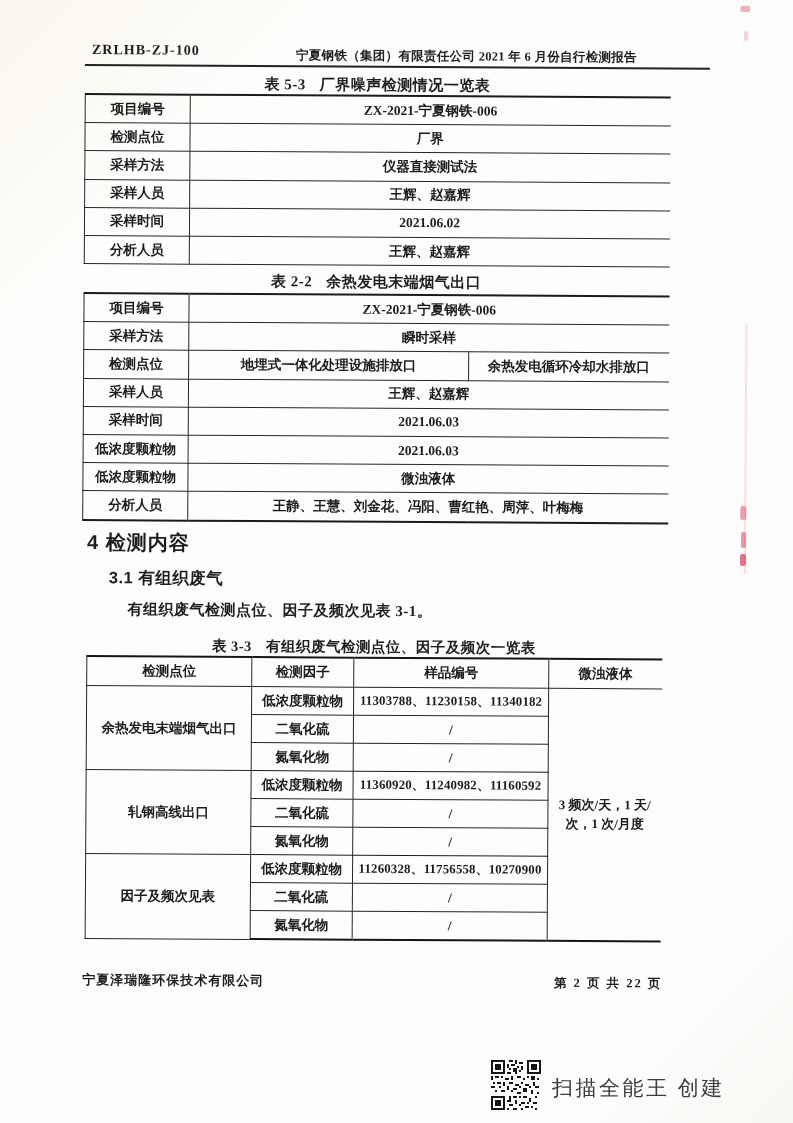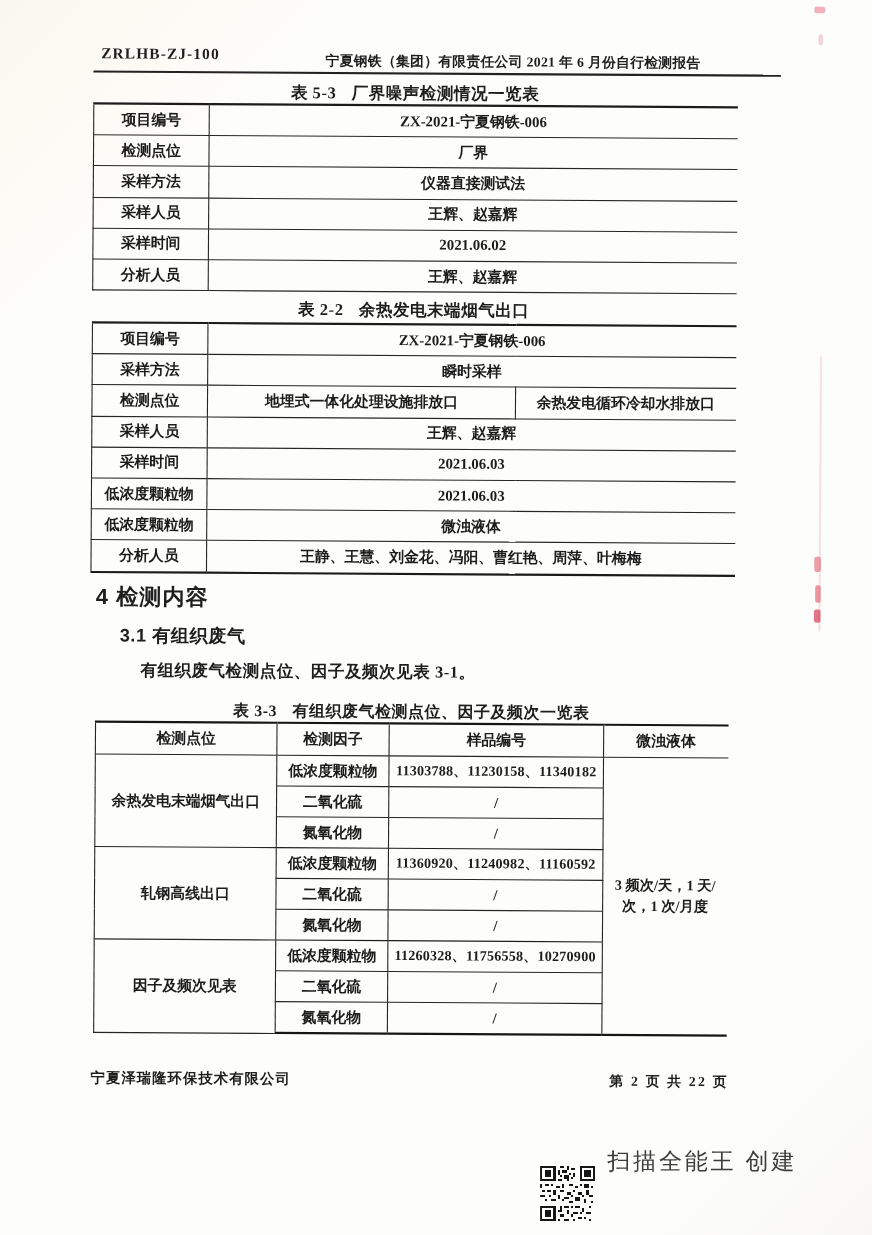--- a/index.html
+++ b/index.html
@@ -46,21 +46,21 @@
   .t31 .c4{border-bottom:2.5px solid #161616;white-space:normal;font-size:13px;line-height:1.45;}
   .t31 tr.grpend td{border-bottom:1.8px solid #1d1d1d;}
   .t31 tr.last td{border-bottom:2.5px solid #161616;}
   .ids{font-size:12.8px;letter-spacing:0.2px;}
   .h1{left:90px;top:529px;font-size:20px;font-weight:bold;font-family:"Liberation Sans","DejaVu Sans",sans-serif;letter-spacing:1px;}
   .h2{left:112px;top:567px;font-size:16.5px;font-weight:bold;font-family:"Liberation Sans","DejaVu Sans",sans-serif;letter-spacing:0.5px;}
   .para{left:131px;top:600px;font-size:15px;font-weight:600;letter-spacing:0.5px;}
   .cap31{left:90px;top:636px;width:575px;font-size:14.5px;}
   .foot-co{left:88px;top:971px;font-size:13px;font-weight:bold;letter-spacing:1px;}
   .foot-pg{left:468px;top:972px;width:200px;text-align:right;font-size:12.5px;font-weight:bold;letter-spacing:2px;}
-  .wm-text{left:552px;top:1042px;font-size:21px;color:#3c3c3c;font-family:"Liberation Sans","DejaVu Sans",sans-serif;letter-spacing:2.5px;}
+  .wm-text{left:552px;top:1074px;font-size:21px;color:#3c3c3c;font-family:"Liberation Sans","DejaVu Sans",sans-serif;letter-spacing:2.5px;}
   .qr{left:491px;top:1060px;width:50px;height:50px;}
   .stamp{position:absolute;border-radius:2px;}
   .edge-line{position:absolute;left:747px;top:320px;width:1.5px;height:250px;background:rgba(220,130,140,0.22);}
 </style>
 </head>
 <body>
 
 <div class="paper-tint"></div>
 
 <div class="doc">

